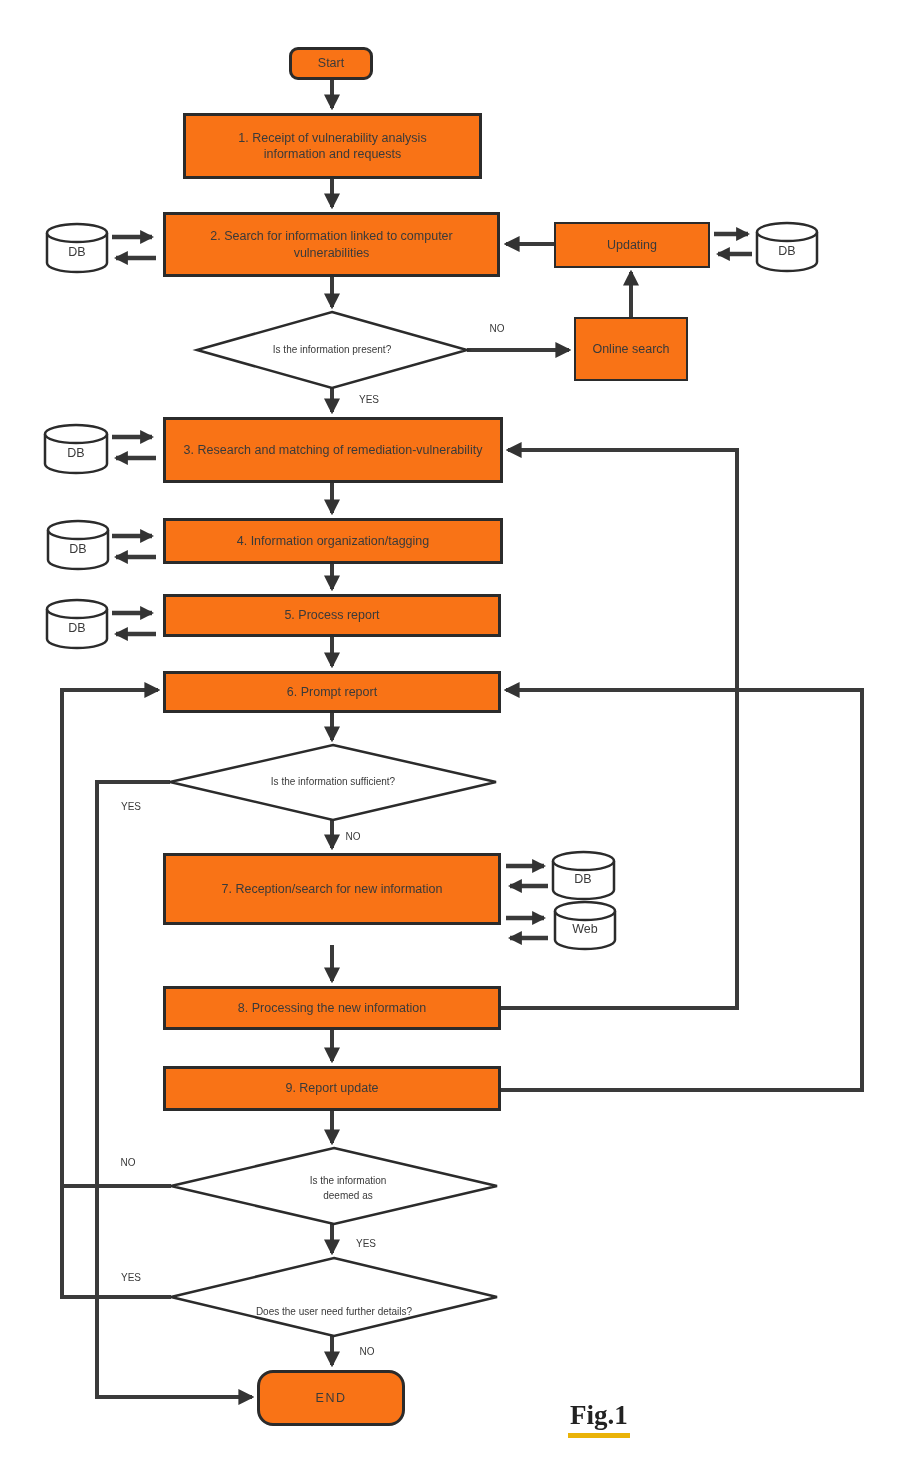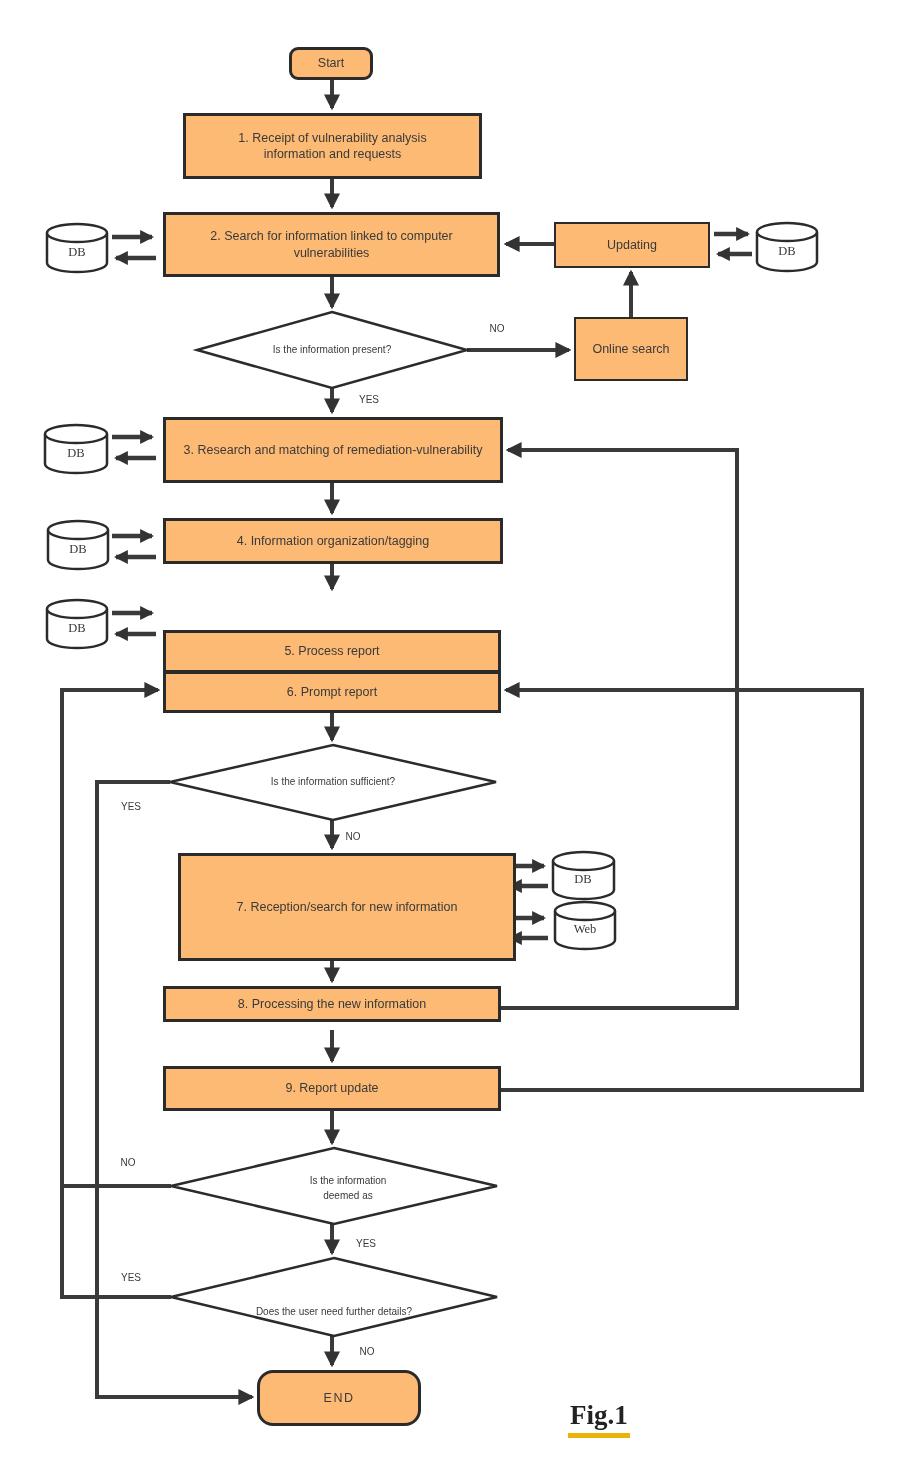--- a/index.html
+++ b/index.html
@@ -2,38 +2,38 @@
 <html><head>
 <meta charset="utf-8">
 <style>
   html,body{margin:0;padding:0;background:#fff;}
   .stage{
     position:relative;width:901px;height:1479px;background:#fff;
     font-family:"Liberation Sans",sans-serif;color:#3a3a3a;overflow:hidden;
   }
   .layer{position:absolute;left:0;top:0;z-index:1;}
   .box{
-    position:absolute;z-index:2;box-sizing:border-box;background:#fdba74;
+    position:absolute;z-index:2;box-sizing:border-box;background:#f97316;
     border:3px solid #2b2b2b;display:flex;align-items:center;justify-content:center;
     text-align:center;font-size:12.5px;line-height:1.3;color:#3a3a3a;
   }
   .box span{display:block;}
   .rounded{border-radius:9px;}
   .rounded-lg{border-radius:16px;}
   .dtext{
     position:absolute;z-index:3;transform:translate(-50%,-50%);
     text-align:center;font-size:10px;line-height:1.4;color:#3a3a3a;
   }
   .elabel{
     position:absolute;z-index:3;transform:translate(-50%,-50%);
     font-size:10px;color:#3a3a3a;white-space:nowrap;
   }
   .cyl-label{
     position:absolute;z-index:3;transform:translate(-50%,-50%);
-    font-size:12.5px;color:#3a3a3a;white-space:nowrap;font-family:Liberation Serif, serif;
+    font-size:12.5px;color:#3a3a3a;white-space:nowrap;
   }
   .caption{
     position:absolute;z-index:3;font-family:"Liberation Serif",serif;
     font-size:27px;font-weight:bold;color:#222;
     border-bottom:5px solid #eab308;padding:0 2px 2px 2px;
   }
   .end-text{letter-spacing:1.5px;}
 </style>
 </head>
 <body>
@@ -155,41 +155,41 @@
   </div>
 
   <div class="box" style="left:163px;top:417px;width:340px;height:66px;">
     <span style="max-width:300px;">3. Research and matching of remediation-vulnerability</span>
   </div>
 
   <div class="box" style="left:163px;top:518px;width:340px;height:46px;">
     <span>4. Information organization/tagging</span>
   </div>
 
-  <div class="box" style="left:163px;top:594px;width:338px;height:43px;margin-top:36px;">
+  <div class="box" style="left:163px;top:594px;width:338px;height:43px;">
     <span>5. Process report</span>
   </div>
 
   <div class="box" style="left:163px;top:671px;width:338px;height:42px;">
     <span>6. Prompt report</span>
   </div>
 
-  <div class="box" style="left:178px;top:853px;width:338px;height:108px;">
+  <div class="box" style="left:163px;top:853px;width:338px;height:72px;">
     <span>7. Reception/search for new information</span>
   </div>
 
-  <div class="box" style="left:163px;top:986px;width:338px;height:36px;text-align:right;">
+  <div class="box" style="left:163px;top:986px;width:338px;height:44px;text-align:right;">
     <span>8. Processing the new information</span>
   </div>
 
   <div class="box" style="left:163px;top:1066px;width:338px;height:45px;">
     <span>9. Report update</span>
   </div>
 
-  <div class="box rounded-lg" style="left:257px;top:1370px;width:164px;height:56px;">
+  <div class="box rounded-lg" style="left:257px;top:1370px;width:148px;height:56px;">
     <span class="end-text">END</span>
   </div>
 
   <div class="dtext" style="left:332px;top:350px;width:150px;">Is the information present?</div>
   <div class="dtext" style="left:333px;top:782px;width:160px;">Is the information sufficient?</div>
   <div class="dtext" style="left:348px;top:1188px;width:90px;line-height:1.45;">Is the information deemed as</div>
   <div class="dtext" style="left:334px;top:1312px;width:170px;">Does the user need further details?</div>
 
   <div class="cyl-label" style="left:77px;top:252px;">DB</div>
   <div class="cyl-label" style="left:76px;top:453px;">DB</div>

